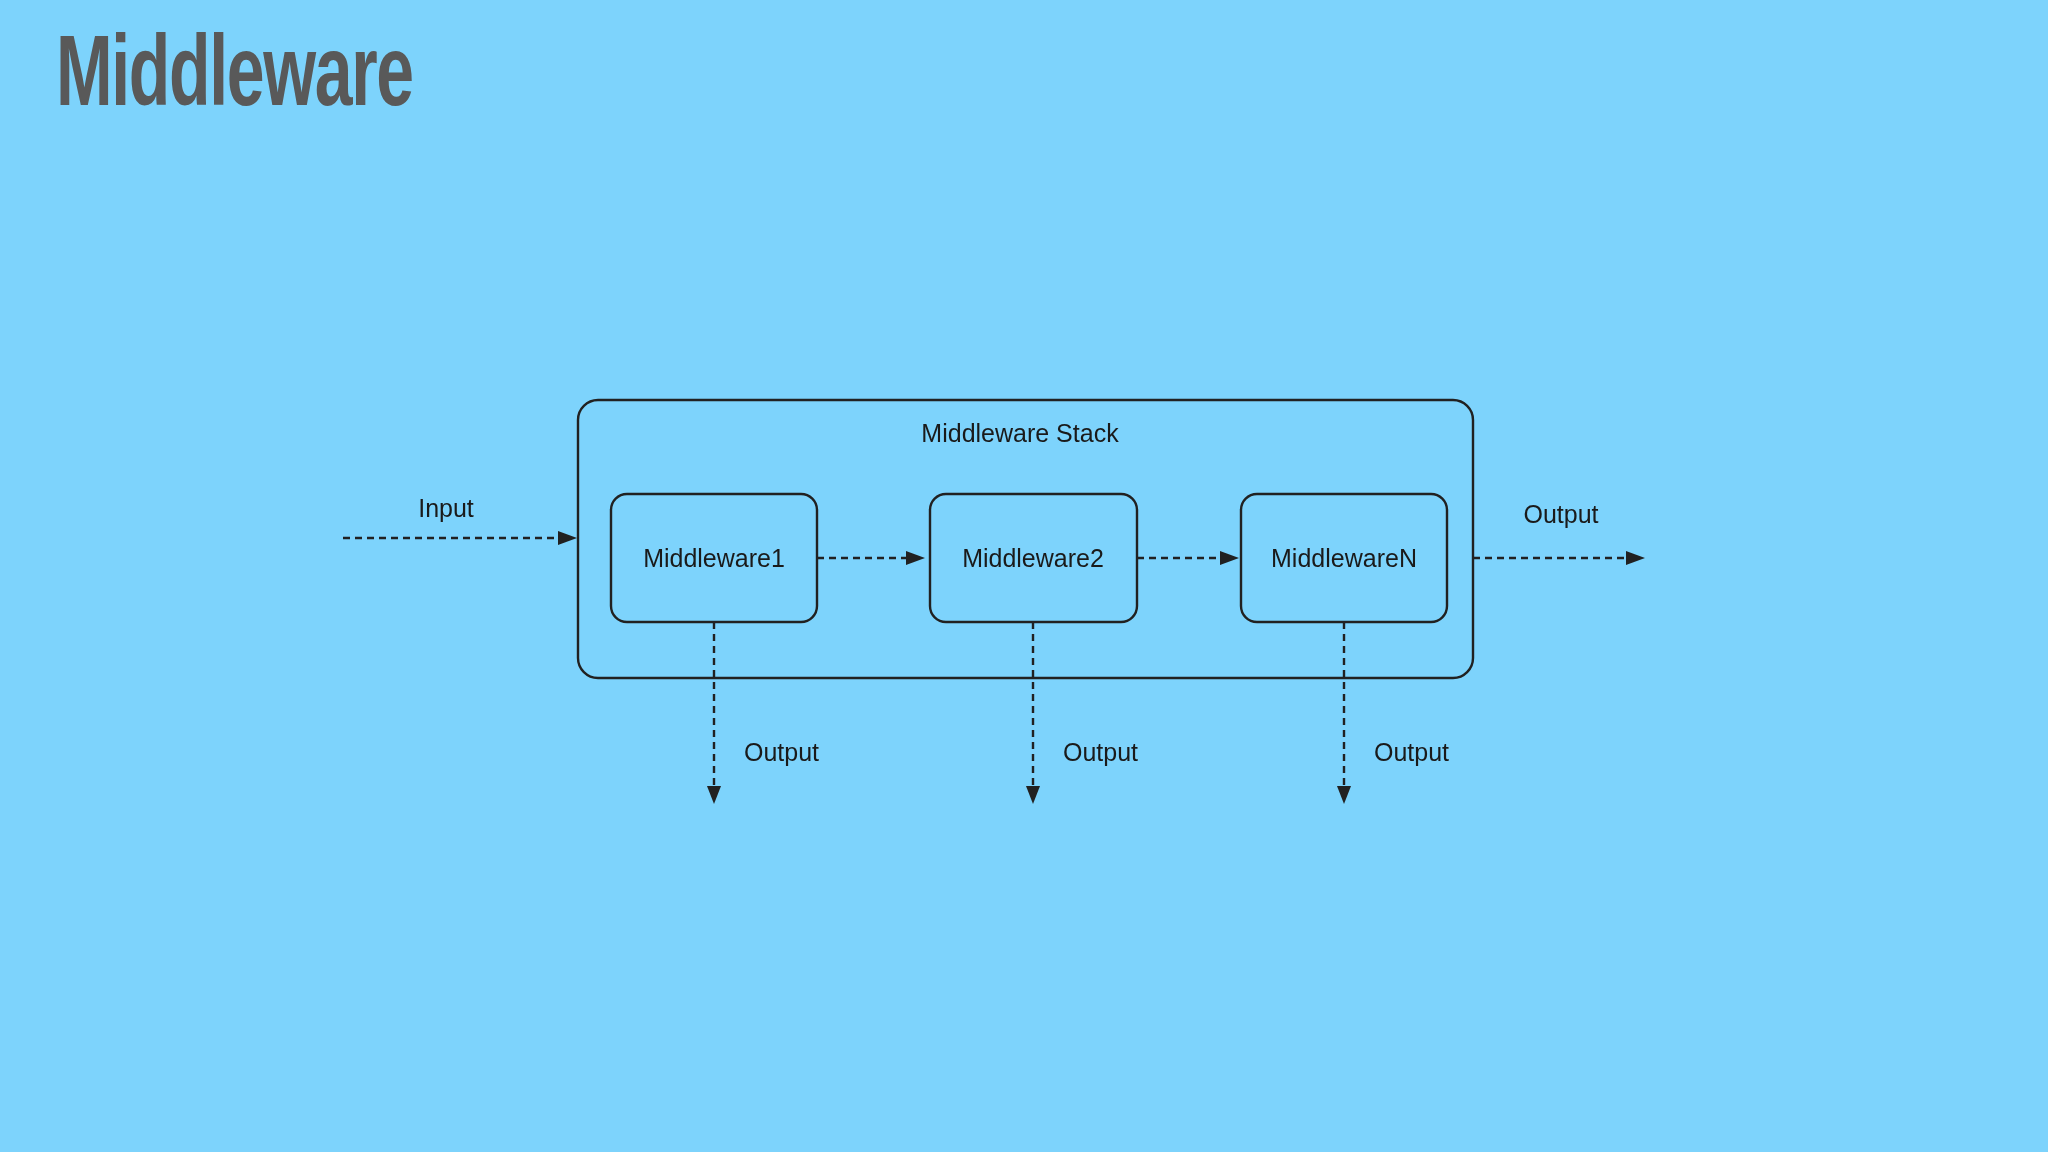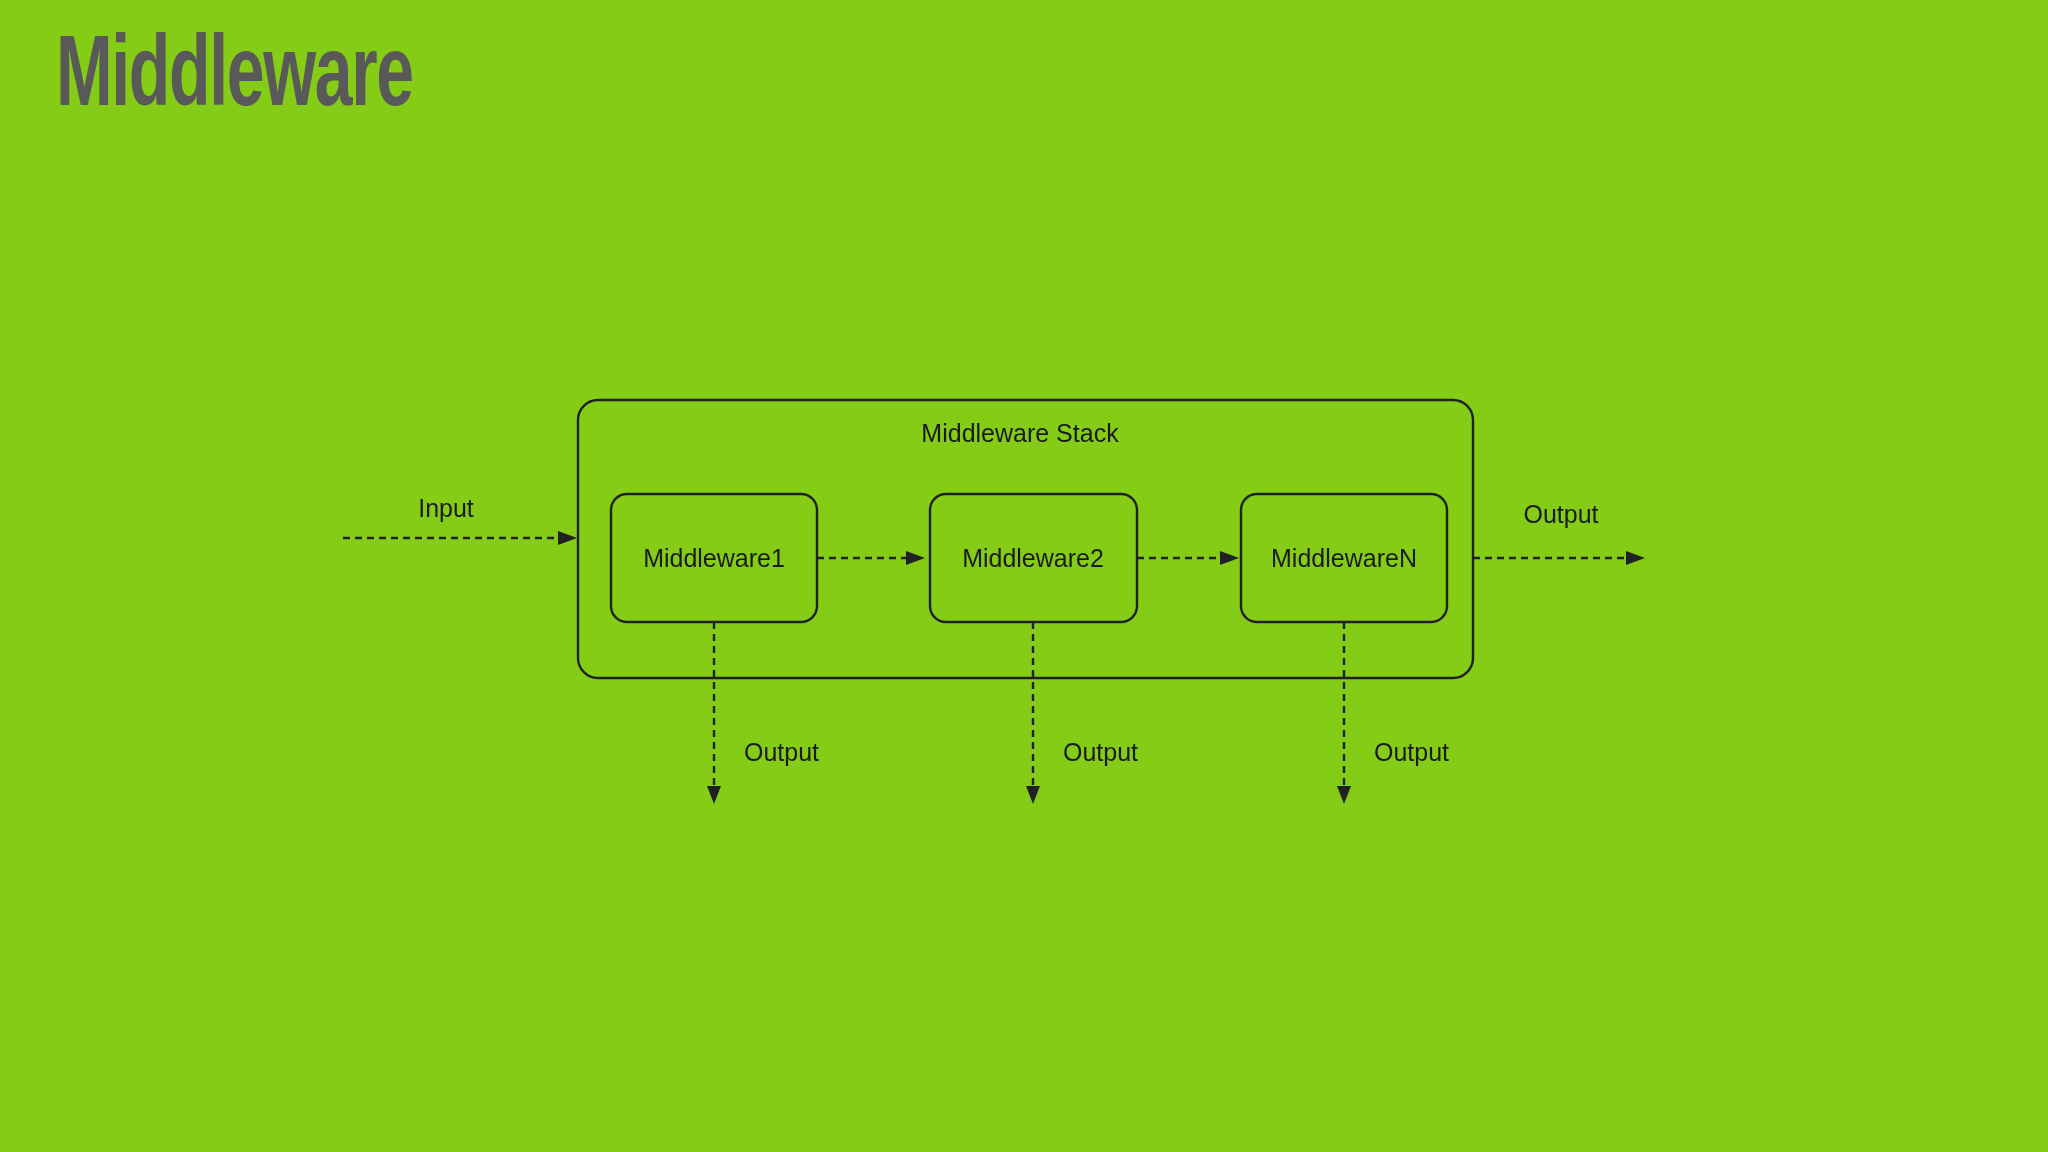--- a/index.html
+++ b/index.html
@@ -10,21 +10,21 @@
   body {
     width: 2048px;
     height: 1152px;
     position: relative;
     overflow: hidden;
     font-family: "Liberation Sans", sans-serif;
   }
   .slide {
     position: absolute;
     inset: 0;
-    background: #84cc16;
+    background: #7dd3fc;
   }
   .page-title {
     position: absolute;
     left: 56px;
     top: 20px;
     margin: 0;
     font-family: "Liberation Sans", sans-serif;
     font-weight: 700;
     font-size: 100px;
     line-height: 1;

